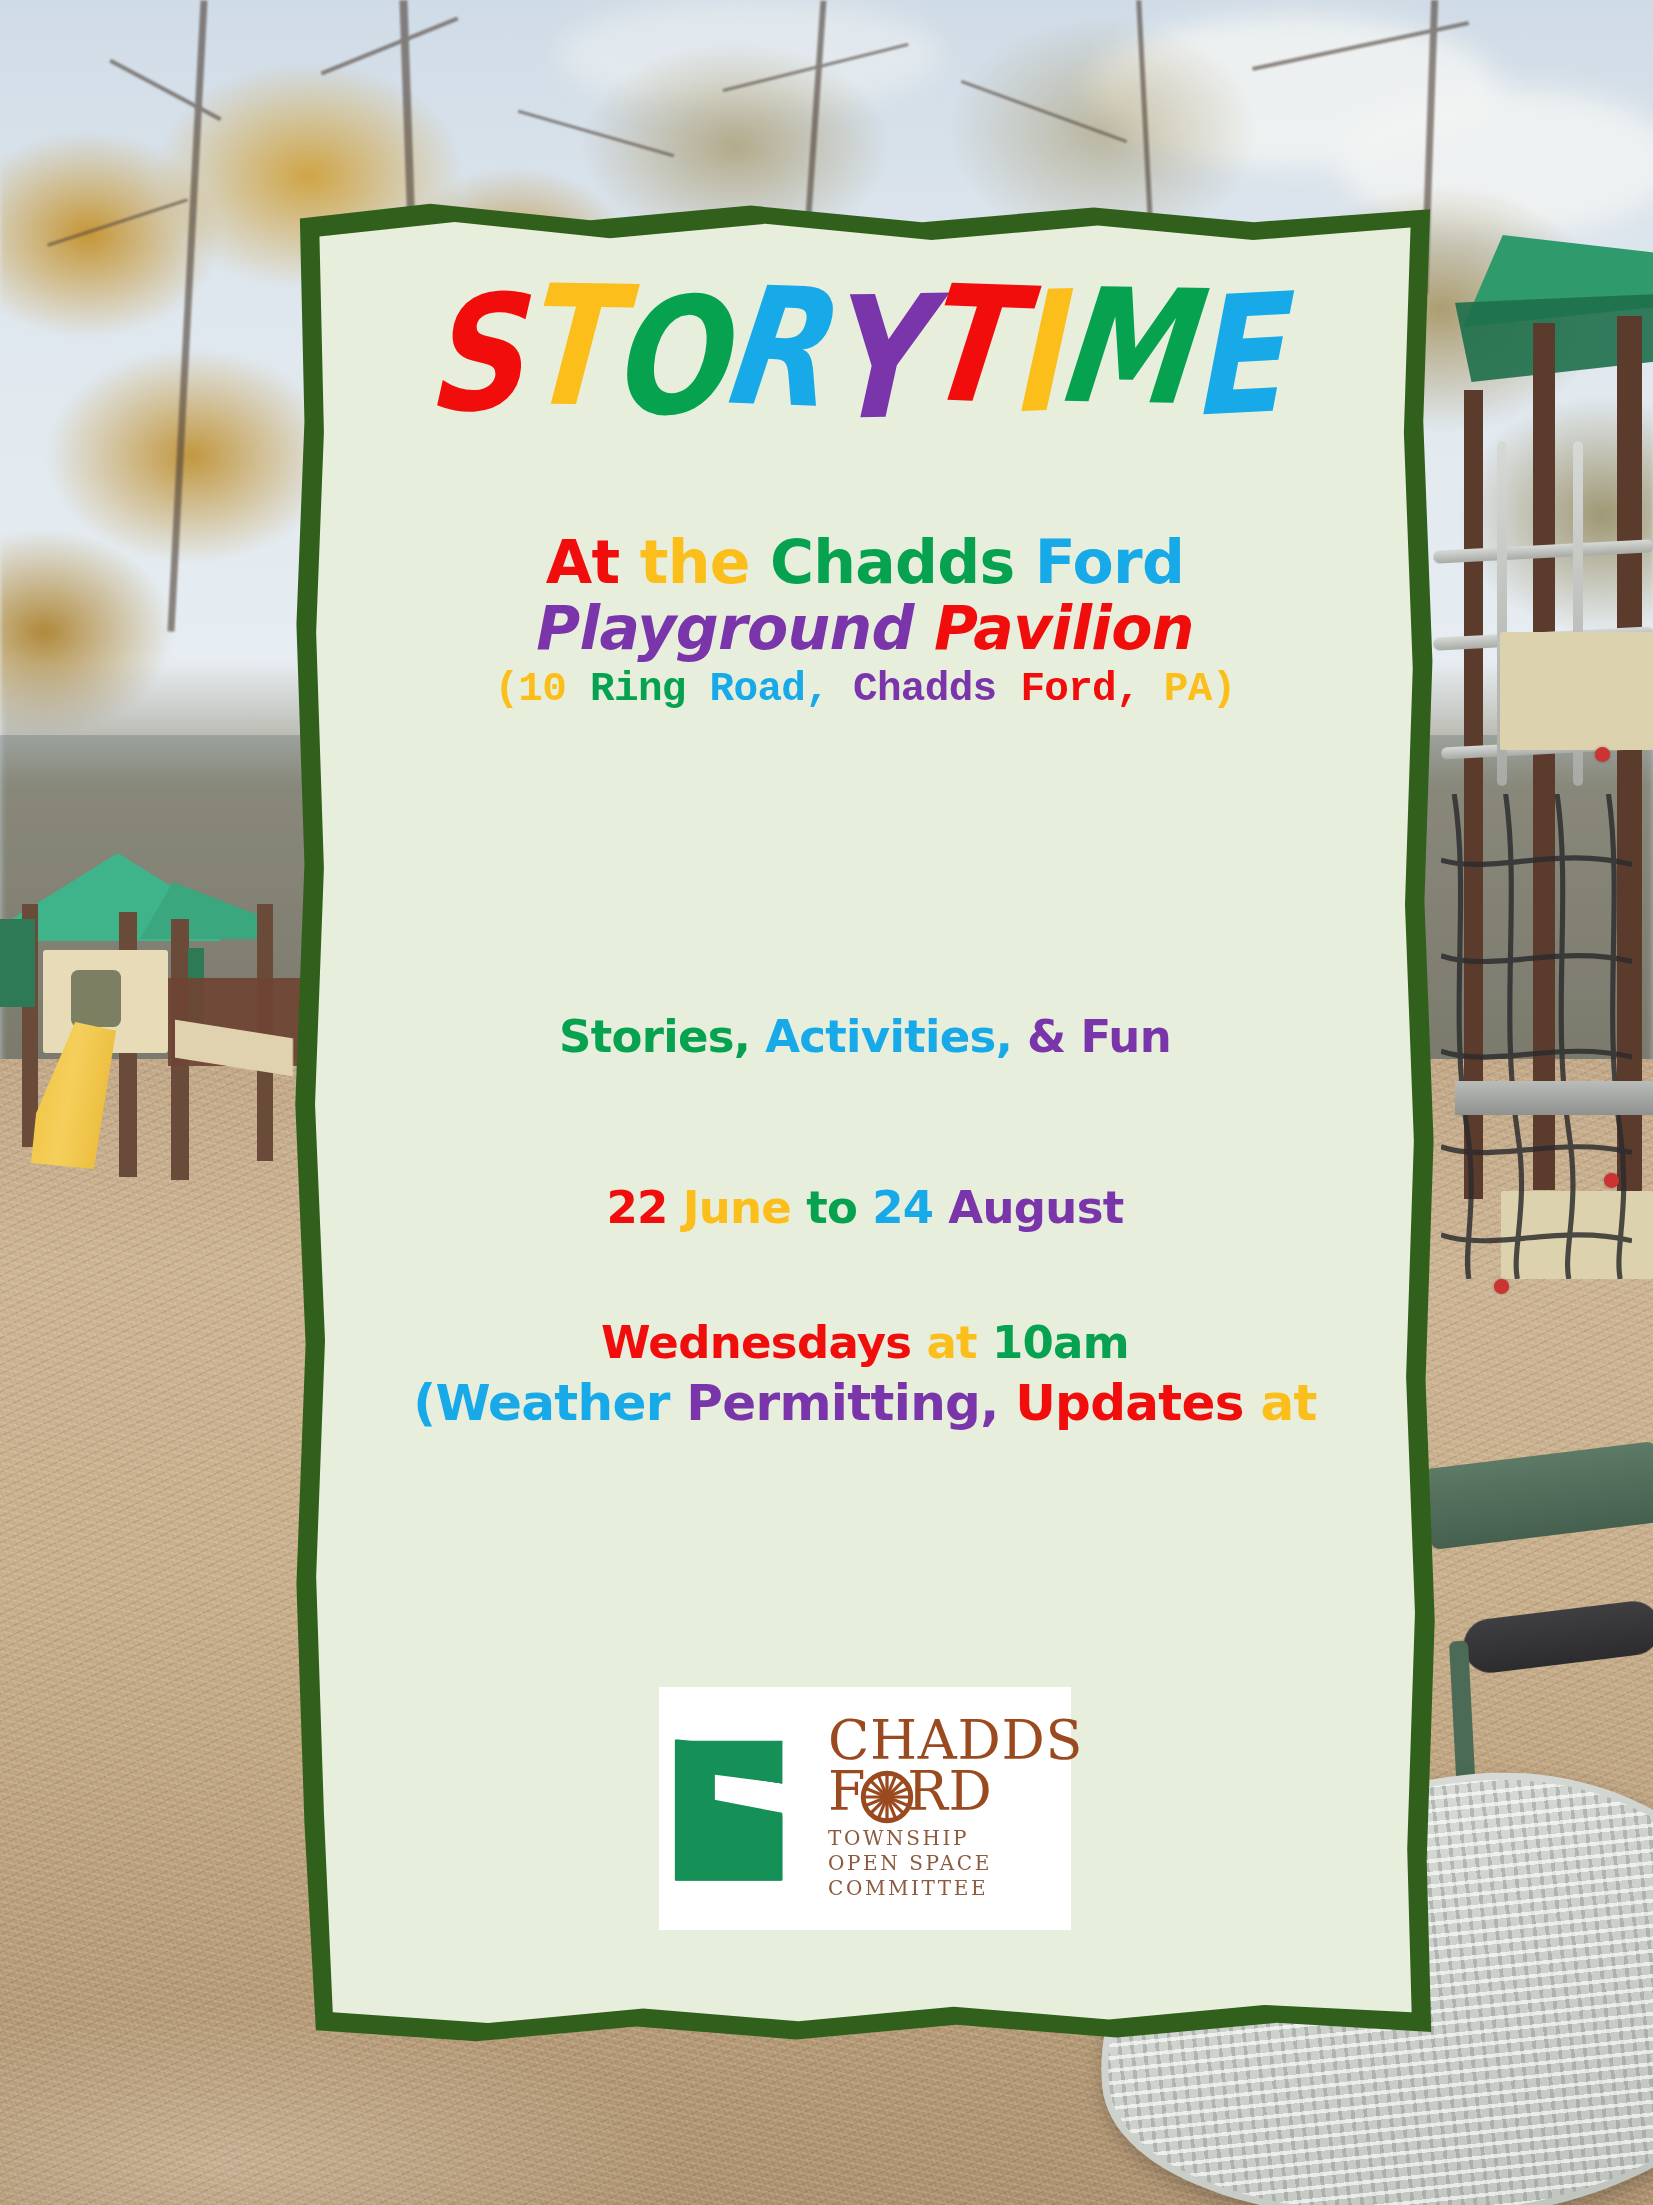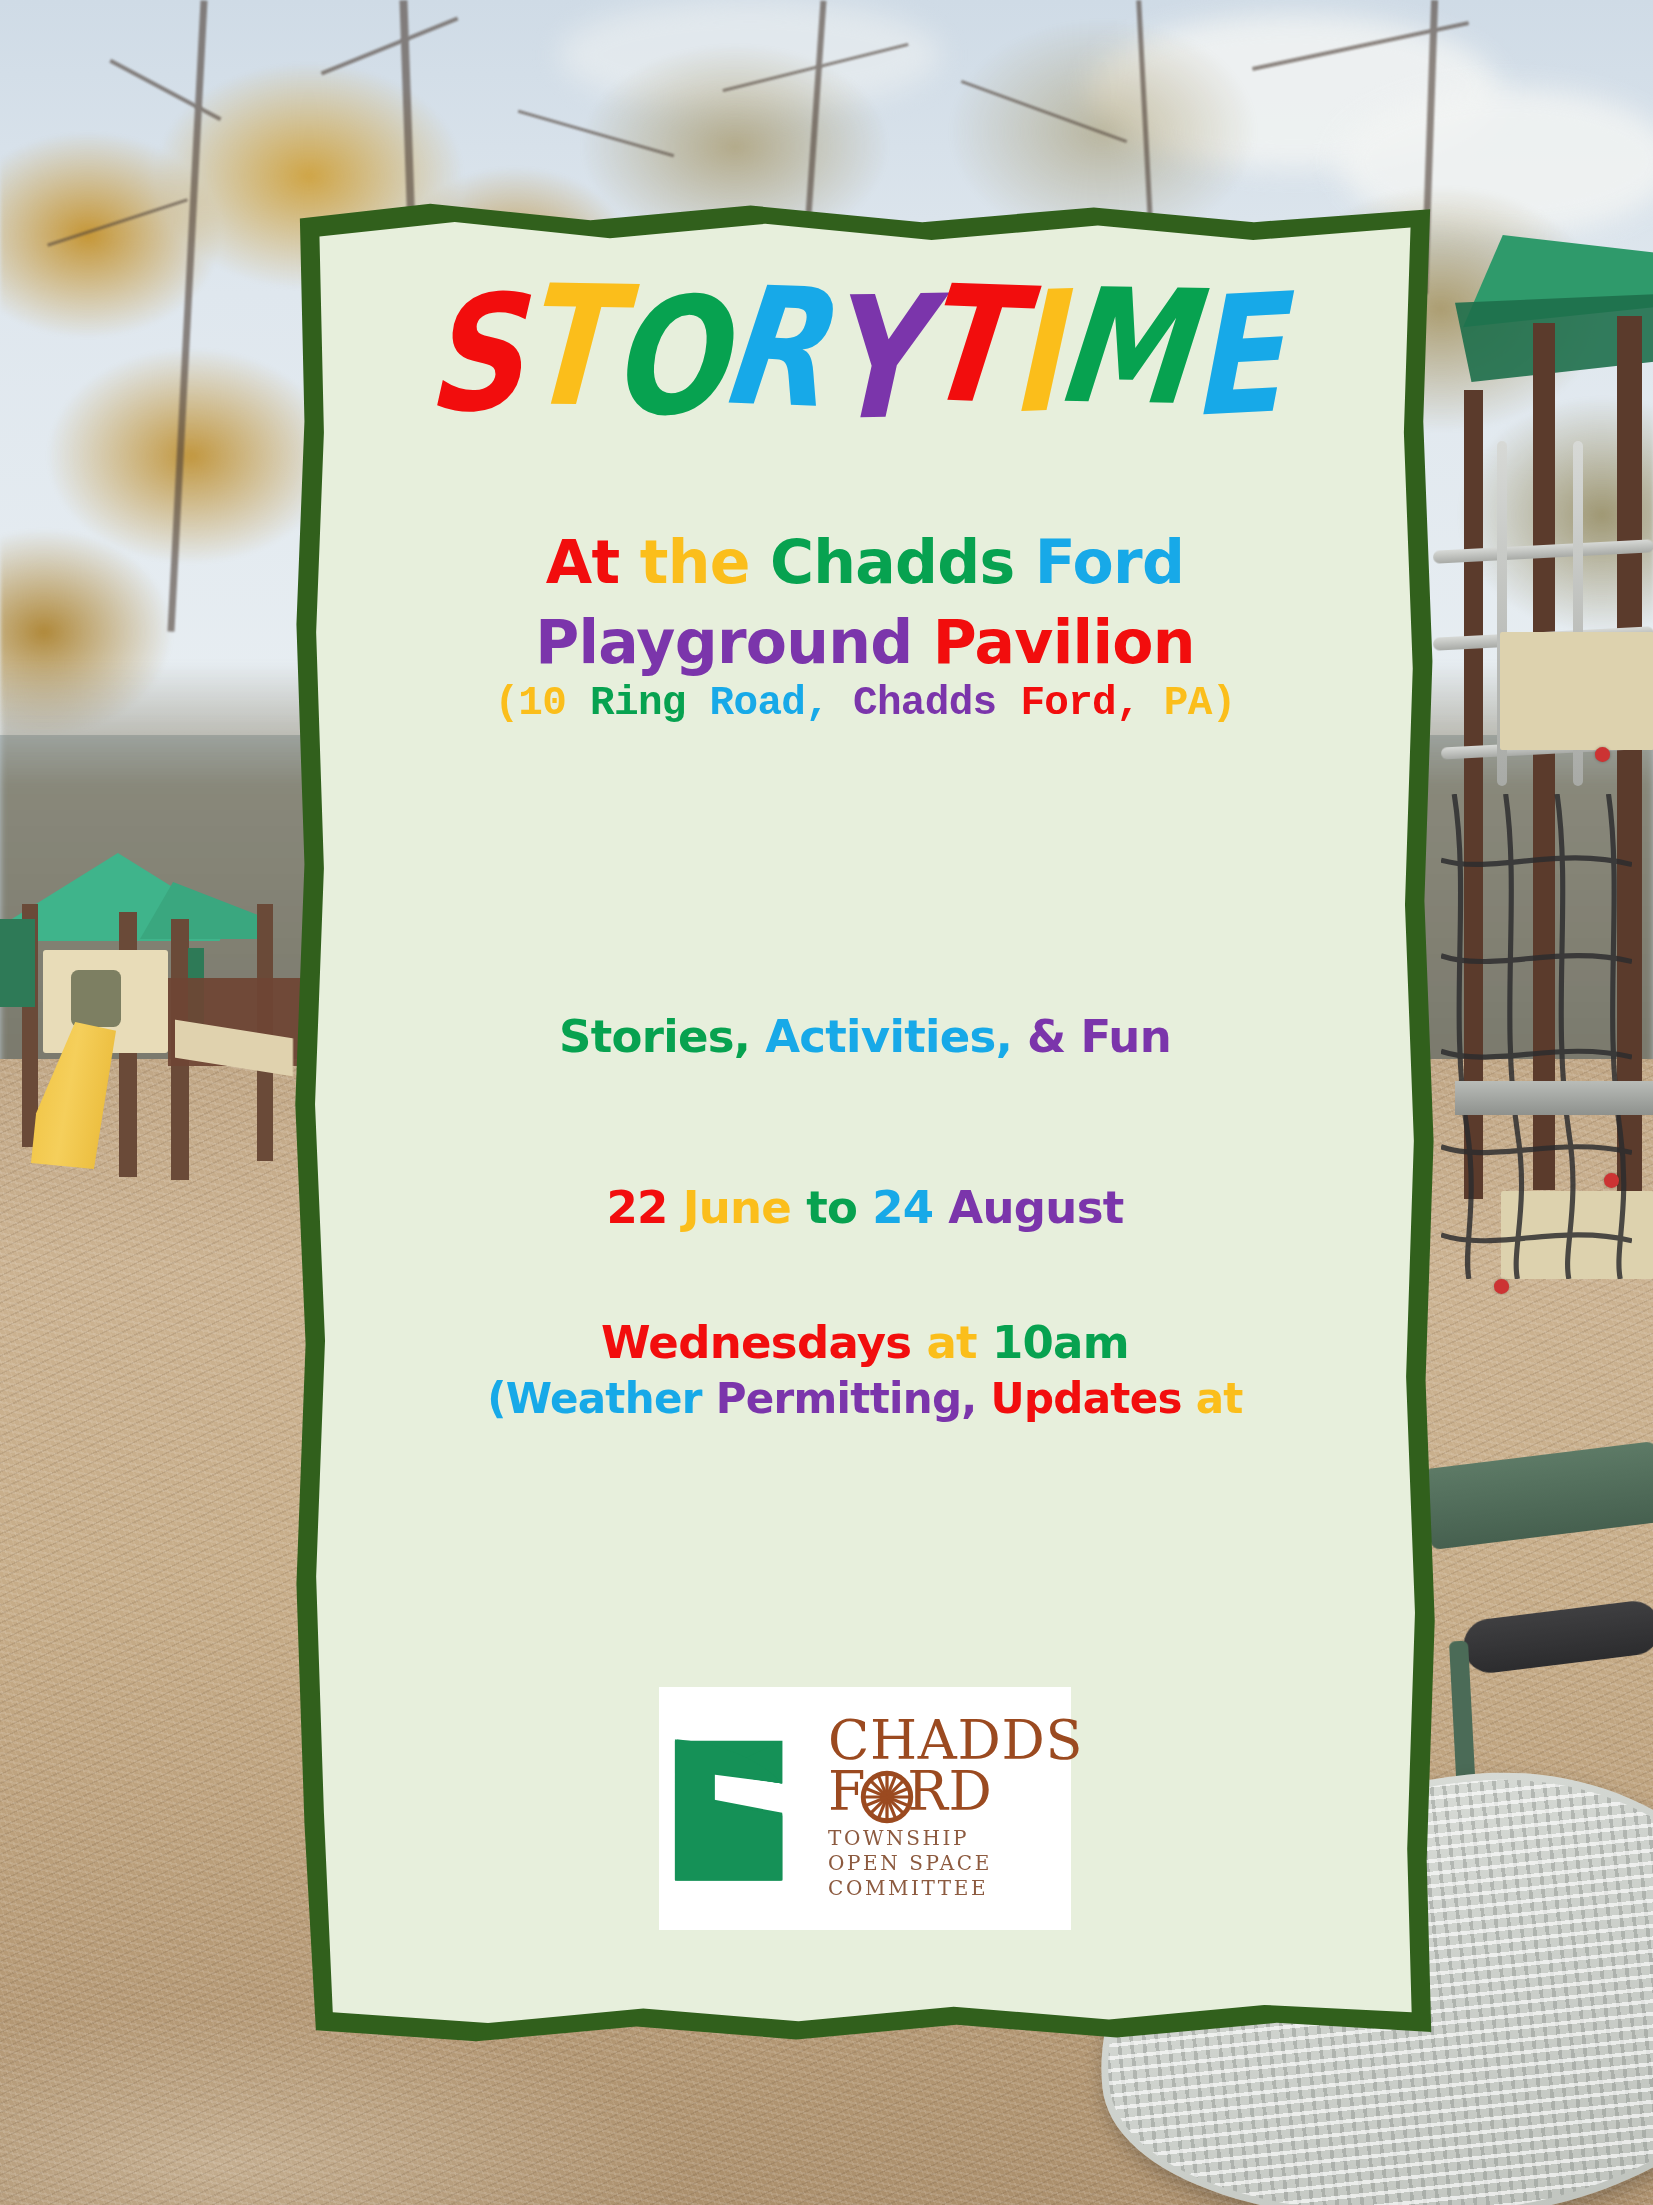--- a/index.html
+++ b/index.html
@@ -131,21 +131,21 @@
   .t7{transform:rotate(1deg) translateY(-2.2px) scaleY(1.18) skewX(-9deg);}
   .t8{transform:rotate(-3deg) translateY(5.9px) scaleY(1.22) skewX(-6deg);}
 
   
   .block{position:absolute;left:29px;right:29px;}
   .line{white-space:nowrap;line-height:1.06;font-weight:700;
         font-family:"DejaVu Sans", sans-serif;}
   .l-venue   {font-size:60px;letter-spacing:-0.7px;}
   .l-addr    {font-size:41px;letter-spacing:-0.7px;}
   .l-big     {font-size:45px;letter-spacing:-0.7px;}
-  .l-note    {font-size:42px;letter-spacing:-0.7px;}
+  .l-note    {font-size:50px;letter-spacing:-0.7px;}
 
   .c-red{color:#f20d0d;} .c-yellow{color:#fbbe1b;} .c-green{color:#07a250;}
   .c-blue{color:#17a9e8;} .c-purple{color:#7b35ab;}
 
   
   .logo{position:absolute;left:50%;top:1472px;transform:translateX(-50%);
         width:412px;height:243px;background:#fff;display:flex;align-items:center;}
   .logo-mark{width:147px;height:158px;margin-left:13.2px;flex:none;position:relative;}
   .logo-mark svg{width:100%;height:100%;display:block;}
   .logo-text{margin-left:8.8px;text-align:left;}
@@ -250,21 +250,21 @@
           <span class="t0 c-red">S</span><span class="t1 c-yellow">T</span><span class="t2 c-green">O</span><span class="t3 c-blue">R</span><span class="t4 c-purple">Y</span><span class="t5 c-red">T</span><span class="t6 c-yellow">I</span><span class="t7 c-green">M</span><span class="t8 c-blue">E</span>
         </div>
 
         <div class="block" style="top:316px;">
           <div class="line l-venue">
             <span class="c-red">At</span>
             <span class="c-yellow">the</span>
             <span class="c-green">Chadds</span>
             <span class="c-blue">Ford</span>
           </div>
-          <div class="line l-venue" style="margin-top:17px;">
+          <div class="line l-venue" style="margin-top:3px;font-style:italic;">
             <span class="c-purple">Playground</span>
             <span class="c-red">Pavilion</span>
           </div>
           <div class="line l-addr" style="margin-top:7.4px;font-family:Liberation Mono, monospace;">
             <span class="c-yellow">(10</span>
             <span class="c-green">Ring</span>
             <span class="c-blue">Road,</span>
             <span class="c-purple">Chadds</span>
             <span class="c-red">Ford,</span>
             <span class="c-yellow">PA)</span>

